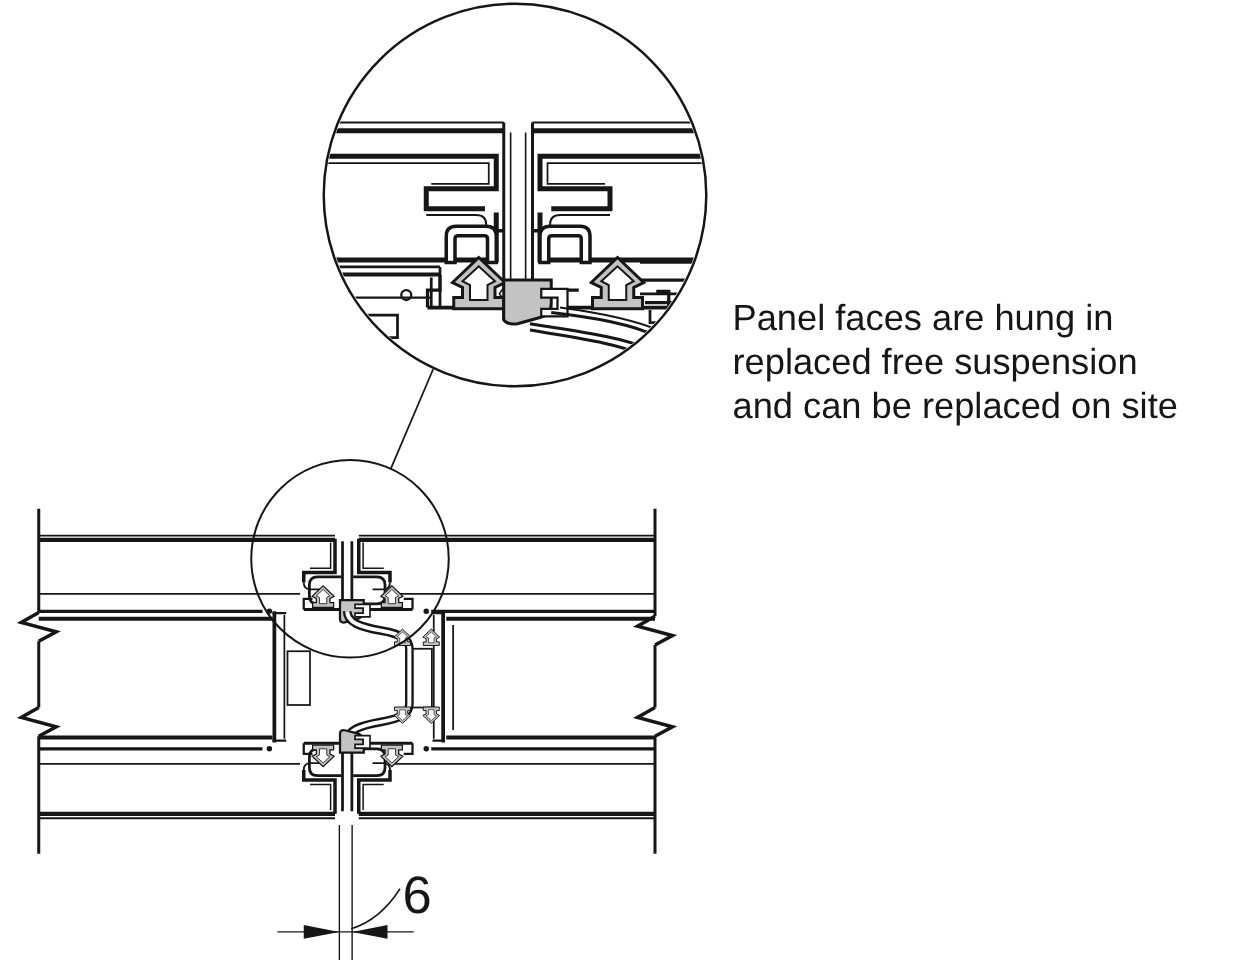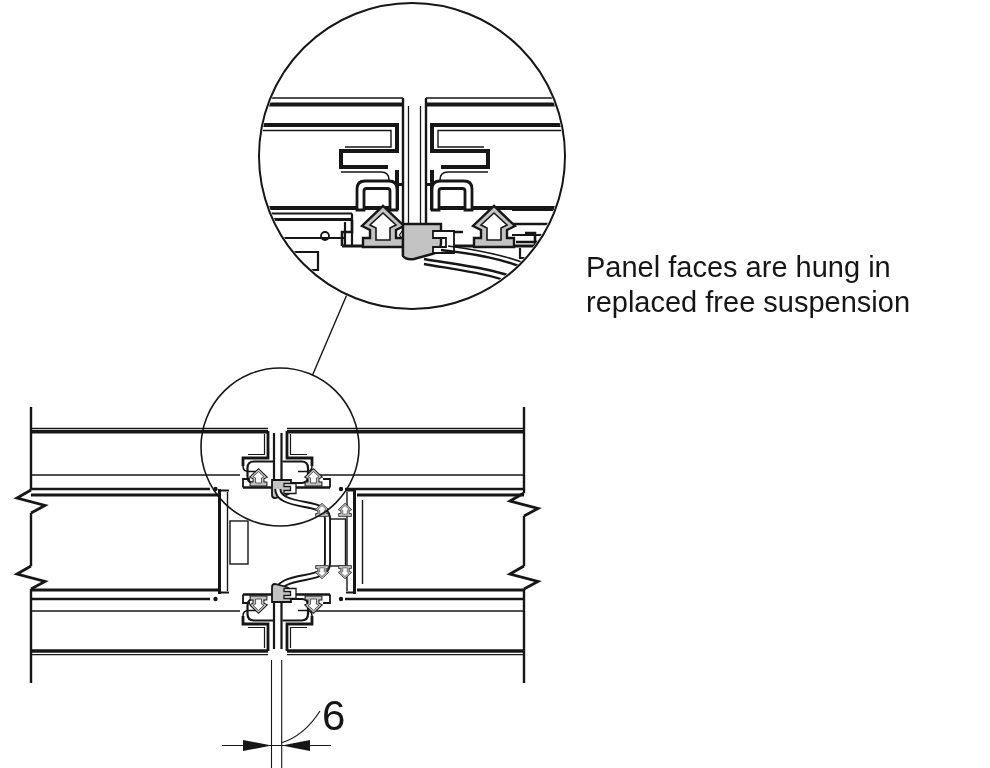--- a/index.html
+++ b/index.html
@@ -1,19 +1,19 @@
 <!DOCTYPE html>
 <html><head>
 <meta charset="utf-8">
 <style>
   html,body{margin:0;padding:0;background:#fff;}
   .page{position:relative;width:990px;height:768px;background:#fff;overflow:hidden;
         font-family:"Liberation Sans", sans-serif;}
   .drawing-svg{position:absolute;left:0;top:0;}
-  .annotation{position:absolute;left:586px;top:250px;width:400px;
+  .annotation{position:absolute;left:586px;top:238px;width:400px;
               font-size:29px;line-height:35px;color:#161616;letter-spacing:0;}
   .annotation span{display:block;white-space:nowrap;}
   .dim-number{font-size:42px;fill:#161616;}
   svg .ln{stroke:#161616;fill:none;}
 </style>
 </head>
 <body>
 
 <div class="page">
 
@@ -212,15 +212,16 @@
     <path d="M 271.5,745.5 L 243,740 L 243,751 Z" fill="#161616" stroke="none"></path>
     <path d="M 281.7,745.5 L 310,740 L 310,751 Z" fill="#161616" stroke="none"></path>
     <path d="M 281,743 Q 304,736 320,711" class="ln" stroke-width="1.2"></path>
     <text x="322" y="730" class="dim-number">6</text>
   </g>
 </svg>
 
 <div class="annotation">
   <span>Panel faces are hung in</span>
   <span>replaced free suspension</span>
+  <span>and can be replaced on site</span>
 </div>
 
 </div>
 
 </body></html>

